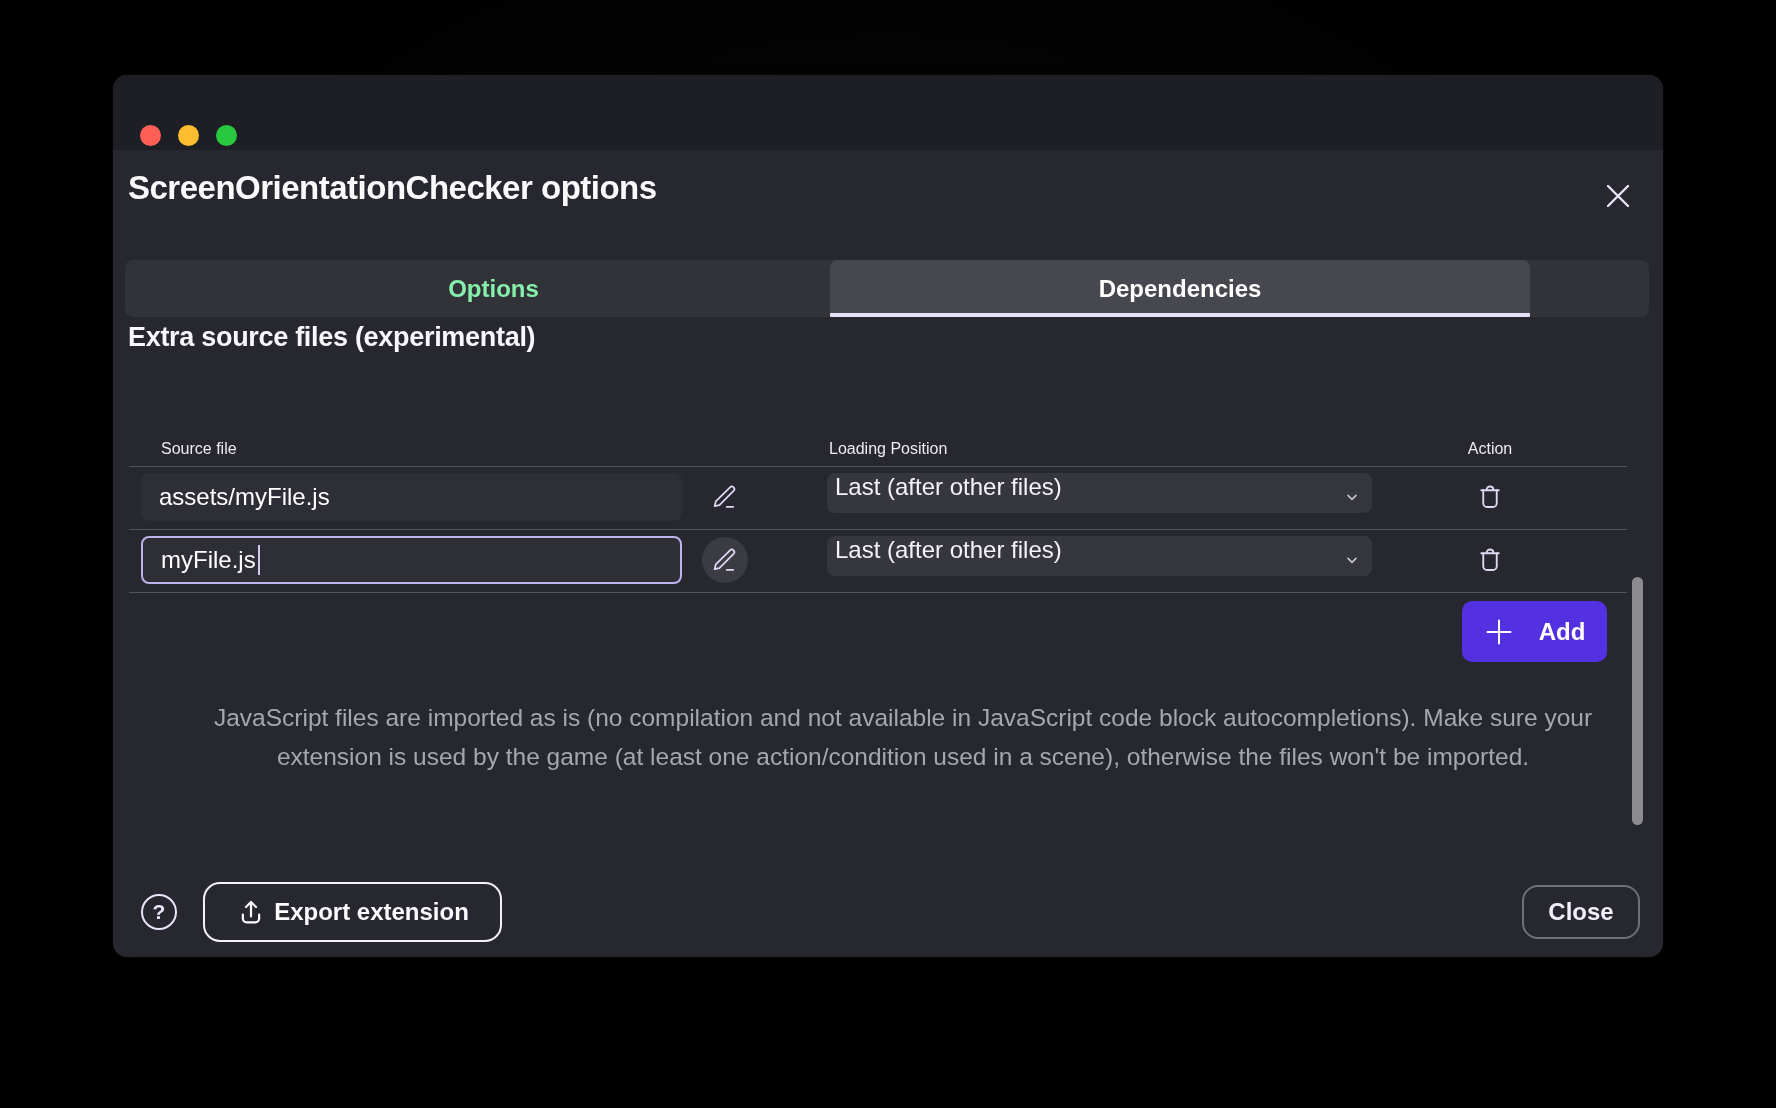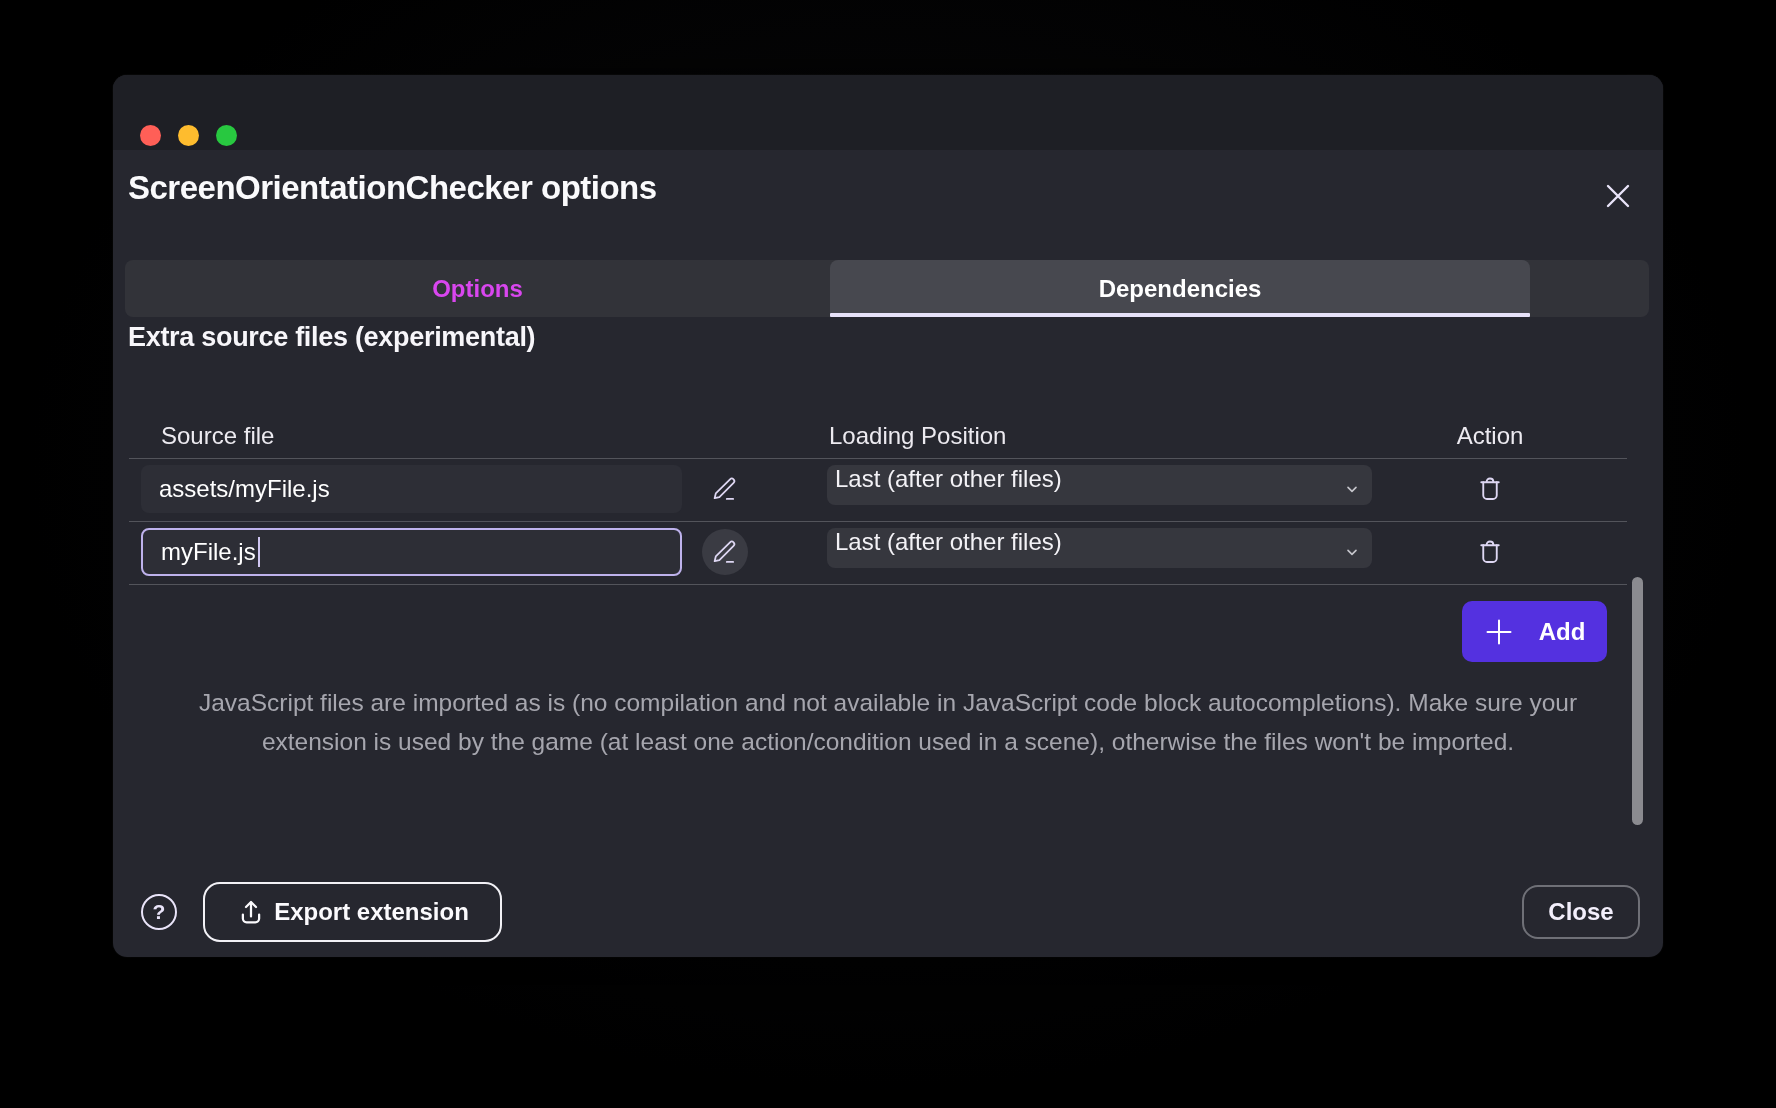--- a/index.html
+++ b/index.html
@@ -14,28 +14,28 @@
   .light.y{left:65px;background:var(--traffic-yellow,#febc2e);}
   .light.g{left:103px;background:var(--traffic-green,#28c840);}
   
   .dialog-title{position:absolute;left:15px;top:94px;font-size:33px;font-weight:700;color:#fafafc;letter-spacing:-.5px;}
   .close-x{position:absolute;left:1482px;top:98px;width:46px;height:46px;background:none;border:none;cursor:pointer;
     display:flex;align-items:center;justify-content:center;color:#e9e4f9;padding:0;}
   
   .tabbar{position:absolute;left:12px;top:185px;width:1524px;height:57px;background:#323339;border-radius:8px;}
   .tab{position:absolute;top:0;height:57px;display:flex;align-items:center;justify-content:center;
     font-size:24px;font-weight:700;cursor:pointer;}
-  .tab.opts{left:0;width:705px;color:#d946ef;border-radius:8px 0 0 8px;}
+  .tab.opts{left:16px;width:705px;color:#86efac;border-radius:8px 0 0 8px;}
   .tab.deps{left:705px;width:700px;color:#ffffff;background:#47484f;border-radius:8px 8px 0 0;}
   .tab .underline{position:absolute;left:0;bottom:0;width:100%;height:4px;background:var(--tab-underline,#e7e2f9);border-radius:1px;}
   
   .heading{position:absolute;left:15px;top:247px;margin:0;font-size:27px;font-weight:700;color:#f7f6fa;letter-spacing:-.3px;}
   
   .table{position:absolute;left:16px;top:345px;width:1498px;}
-  .cols{position:relative;height:38px;font-size:24px;color:#eceaf0;}
+  .cols{position:relative;height:38px;font-size:16px;color:#eceaf0;margin-top:8px;}
   .cols span{position:absolute;bottom:8px;white-space:nowrap;}
   .h-src{left:32px;} .h-pos{left:700px;} .h-act{left:1311px;width:100px;text-align:center;}
   .row{position:relative;height:62px;border-top:1px solid #53545b;}
   .row:last-child{border-bottom:1px solid #53545b;}
   .src{position:absolute;left:12px;top:6px;width:541px;height:48px;box-sizing:border-box;background:#2d2e36;
     border-radius:8px;display:flex;align-items:center;padding:0 18px;font-size:24px;color:#ffffff;cursor:text;white-space:nowrap;overflow:hidden;}
   .src.focused{border:2px solid #beb2ec;}
   .caret{display:inline-block;width:2.5px;height:30px;margin-left:2px;background:#cfc6f1;}
   .iconbtn{position:absolute;width:46px;height:46px;top:7px;border:none;background:none;border-radius:50%;cursor:pointer;
     display:flex;align-items:center;justify-content:center;color:#ded7f3;padding:0;}
@@ -45,21 +45,21 @@
   .sel{position:absolute;left:698px;top:6px;width:545px;height:40px;box-sizing:border-box;background:#36373e;
     border-radius:8px;display:flex;align-items:flex-start;padding:0 8px;font-size:24px;color:#f3f2f6;cursor:pointer;}
   .sel .chev{position:absolute;right:12px;top:16px;color:#c6c6cc;}
   
   .add{position:absolute;left:1349px;top:526px;width:145px;height:61px;background:var(--accent,#5431e0);
     border:none;border-radius:10px;display:flex;align-items:center;justify-content:center;gap:25px;
     color:#fff;font-size:24px;font-weight:700;cursor:pointer;font-family:inherit;}
   
   .scrollthumb{position:absolute;left:1519px;top:502px;width:11px;height:248px;background:#8b8b90;border-radius:6px;cursor:grab;}
   
-  .helptext{position:absolute;left:45px;top:608px;width:1460px;margin:0;text-align:center;
+  .helptext{position:absolute;left:45px;top:608px;width:1460px;margin:15px;text-align:center;
     font-size:24.5px;line-height:39px;color:#a6a6ae;}
   
   .qmark{position:absolute;left:28px;top:819px;width:36px;height:36px;box-sizing:border-box;border:2.5px solid #e9e4f9;
     border-radius:50%;background:none;color:#e9e4f9;font-size:21px;font-weight:700;display:flex;align-items:center;
     justify-content:center;cursor:pointer;padding:0;font-family:inherit;}
   .export{position:absolute;left:90px;top:807px;width:299px;height:60px;box-sizing:border-box;border:2px solid #f2f1f6;
     border-radius:17px;background:none;display:flex;align-items:center;justify-content:center;gap:8px;
     color:#fbfafd;font-size:24px;font-weight:700;cursor:pointer;font-family:inherit;}
   .closebtn{position:absolute;left:1409px;top:810px;width:118px;height:54px;box-sizing:border-box;border:2px solid #6f7077;
     border-radius:16px;background:none;color:#f3effc;font-size:24px;font-weight:700;cursor:pointer;

